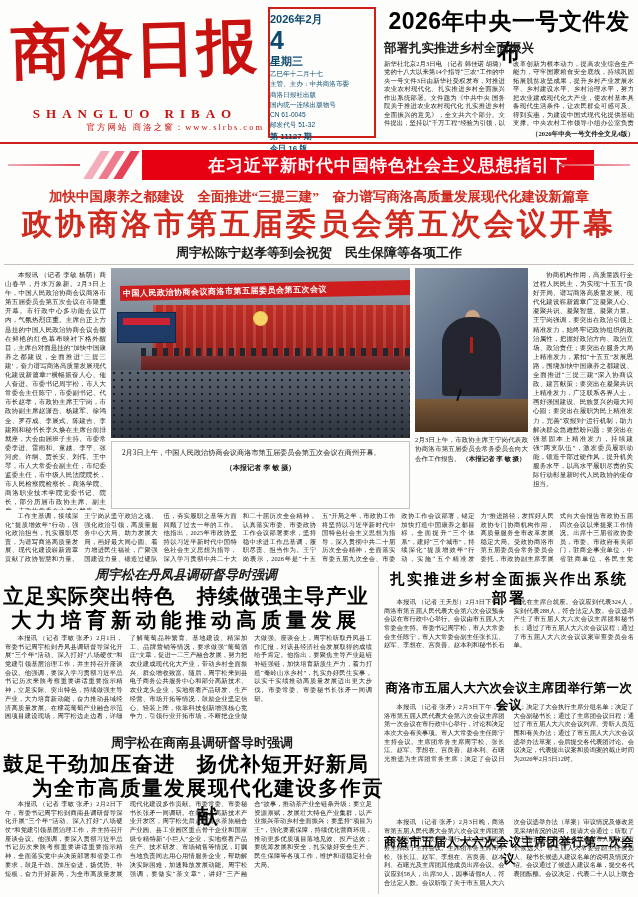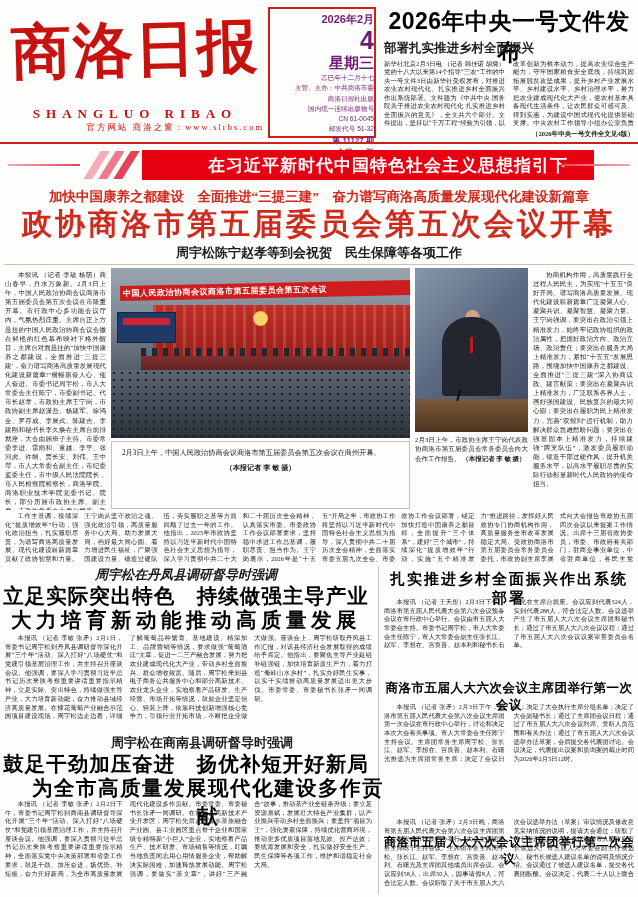--- a/index.html
+++ b/index.html
@@ -6,25 +6,25 @@
   .page{position:relative;width:638px;height:897px;background:#fdfdfb;margin:0 auto;overflow:hidden;
         font-family:"Liberation Serif", serif;color:#1c1c1c;}
   .abs{position:absolute;}
   
   .mh-title{left:6px;top:4px;width:258px;height:92px;display:flex;align-items:center;justify-content:center;
             font-family:"DejaVu Serif", serif;font-weight:900;font-size:60px;color:#c8120f;
             letter-spacing:2px;transform:rotate(-1.5deg);}
   .mh-pinyin{left:6px;top:100px;width:258px;text-align:center;color:#c8120f;font-weight:bold;
              font-size:13px;letter-spacing:6px;font-family:"Liberation Serif", serif;margin-top:6px;}
   .mh-site{left:6px;top:122px;width:258px;text-align:right;color:#c8120f;font-size:8.5px;letter-spacing:2px;}
-  .datebox{left:268px;top:7px;width:108px;height:131px;border:2px solid #cf1f1a;color:#701a75;
-           text-align:right;font-family:"Liberation Sans", sans-serif;box-sizing:border-box;padding-top:3px;}
+  .datebox{left:268px;top:7px;width:108px;height:131px;border:2px solid #cf1f1a;color:#0c4a6e;
+           text-align:left;font-family:"Liberation Sans", sans-serif;box-sizing:border-box;padding-top:3px;}
   .db-period{font-size:11px;font-weight:bold;}
   .db-day{font-size:25px;font-weight:bold;line-height:1.05;}
-  .db-week{font-size:15px;font-weight:bold;margin-top:1px;}
+  .db-week{font-size:11px;font-weight:bold;margin-top:1px;}
   .db-small{font-size:6.6px;line-height:1.55;}
   .db-issue{font-size:8px;font-weight:bold;line-height:1.6;}
   
   .tr-head{left:384px;top:6px;width:250px;text-align:center;font-family:"Liberation Sans", sans-serif;
            font-weight:900;font-size:23px;letter-spacing:0.5px;color:#000;}
   .tr-sub{left:384px;top:40px;width:250px;text-align:left;font-weight:bold;font-size:12.5px;}
   .tr-body{left:384px;top:60px;width:250px;height:74px;overflow:hidden;font-size:6.4px;line-height:1.32;
            text-align:justify;column-count:2;column-gap:8px;}
   .tr-end{left:470px;top:130px;width:164px;text-align:right;font-size:6.6px;font-weight:bold;}
   .redline{left:0;top:142px;width:638px;height:2px;background:#cf1f1a;}

